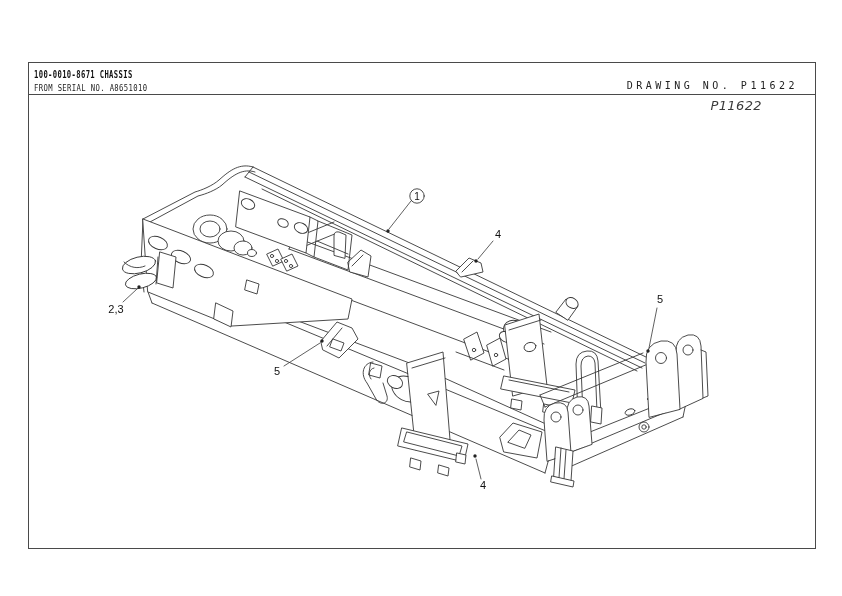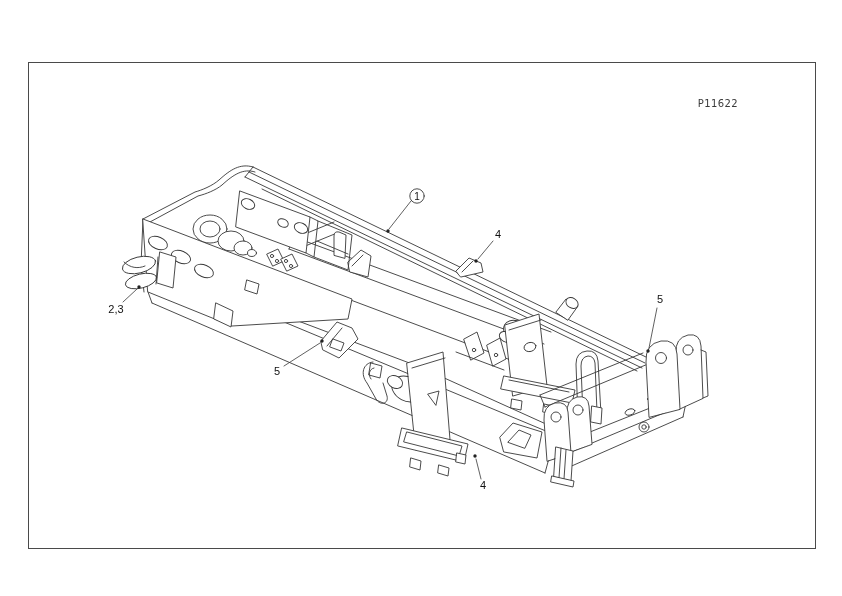--- a/index.html
+++ b/index.html
@@ -24,41 +24,46 @@
   .serial{
     position:absolute;left:5px;top:19px;font-size:9.5px;font-weight:normal;
     white-space:nowrap;transform:scaleX(0.76);transform-origin:left top;
     letter-spacing:0.5px;color:#222;
   }
   .drawno{
     position:absolute;right:17px;bottom:3px;font-size:10px;font-weight:normal;
     letter-spacing:3.5px;white-space:nowrap;color:#222;
   }
   .sheetcode{
-    position:absolute;right:77px;top:35px;
+    position:absolute;right:53px;top:35px;
     font-family:"DejaVu Sans","Liberation Sans",sans-serif;
-    font-size:10px;letter-spacing:0.4px;color:#3a3a3a;
+    font-size:13px;letter-spacing:0.4px;color:#3a3a3a;font-style:italic;
   }
   svg.fig{position:absolute;left:0;top:0;width:842px;height:596px;}
   svg.fig path, svg.fig ellipse, svg.fig circle{
     stroke:#383838;stroke-width:0.9;fill:none;
     stroke-linecap:round;stroke-linejoin:round;
   }
   svg.fig .w{fill:#ffffff;}
   svg.fig .dot{fill:#222;stroke:none;}
   svg.fig .lead{stroke-width:0.8;}
   svg.fig text{
     font-family:"Liberation Sans","DejaVu Sans",sans-serif;
     font-size:11px;fill:#111;stroke:none;text-anchor:middle;
   }
 </style>
 </head>
 <body>
 
 <div class="frame">
+  <div class="hdr">
+    <div class="title">100-0010-8671 CHASSIS</div>
+    <div class="serial">FROM SERIAL NO. A8651010</div>
+    <div class="drawno">DRAWING NO. P11622</div>
+  </div>
   <div class="sheetcode">P11622</div>
 </div>
 
 <svg class="fig" viewBox="0 0 842 596">
 
   <g>
     <path d="M253,167 L648,358"></path>
     <path d="M249,172 L645,363"></path>
     <path d="M245,177 L642,368"></path>
     <path d="M253,167 L245,177"></path>

